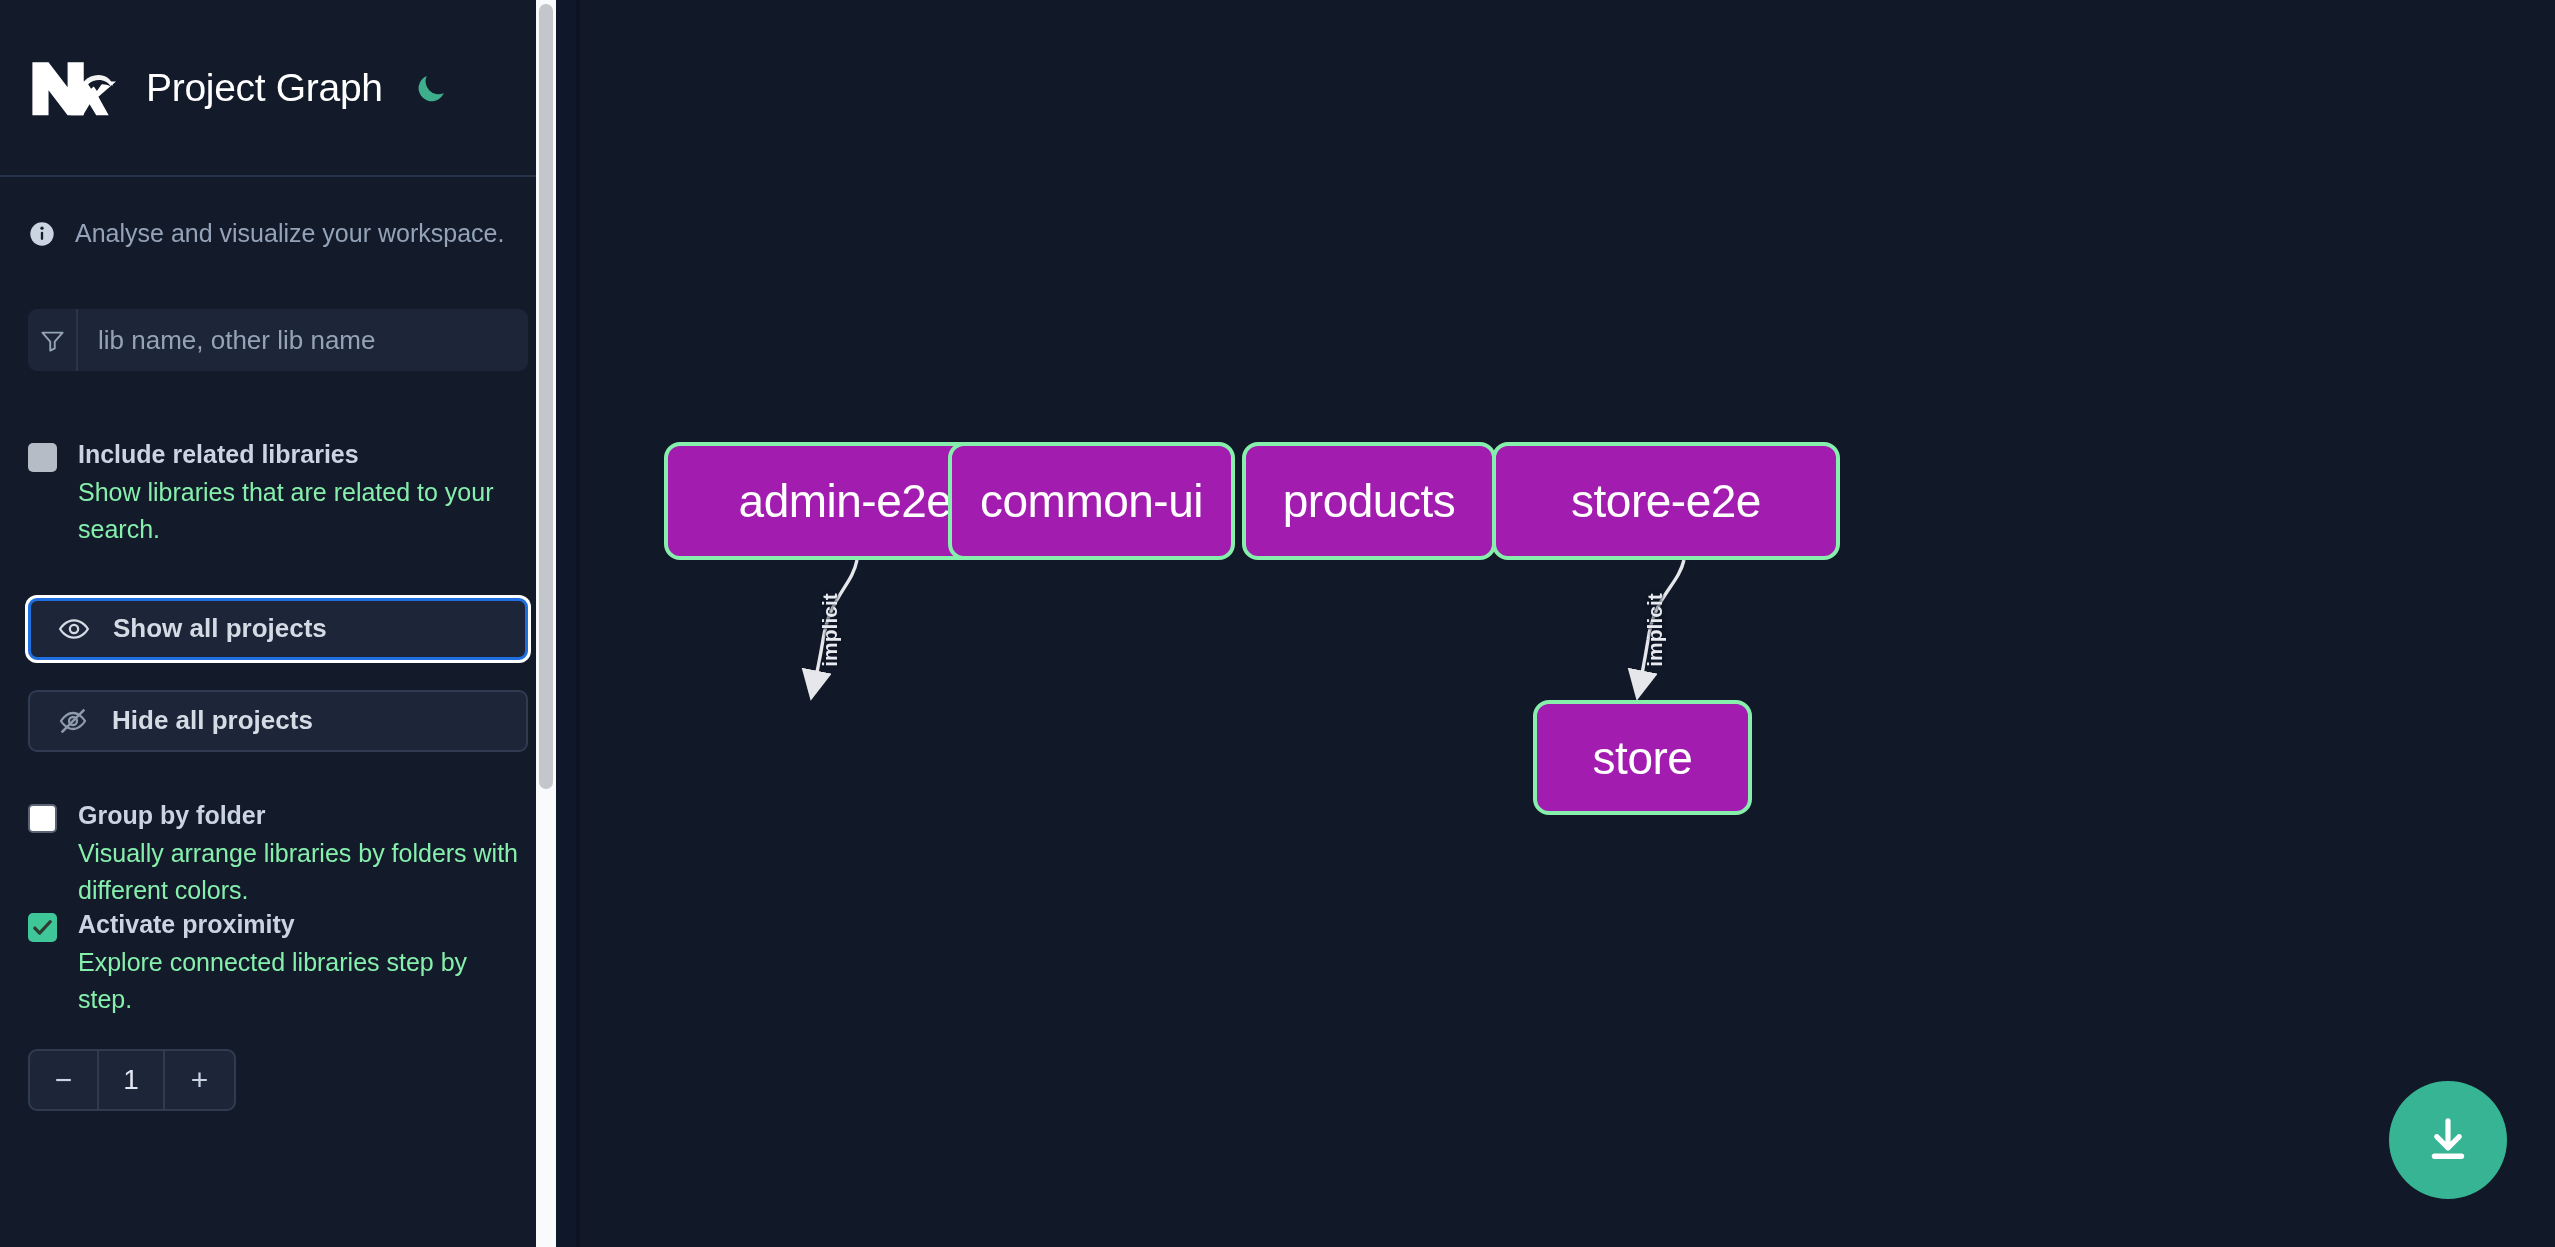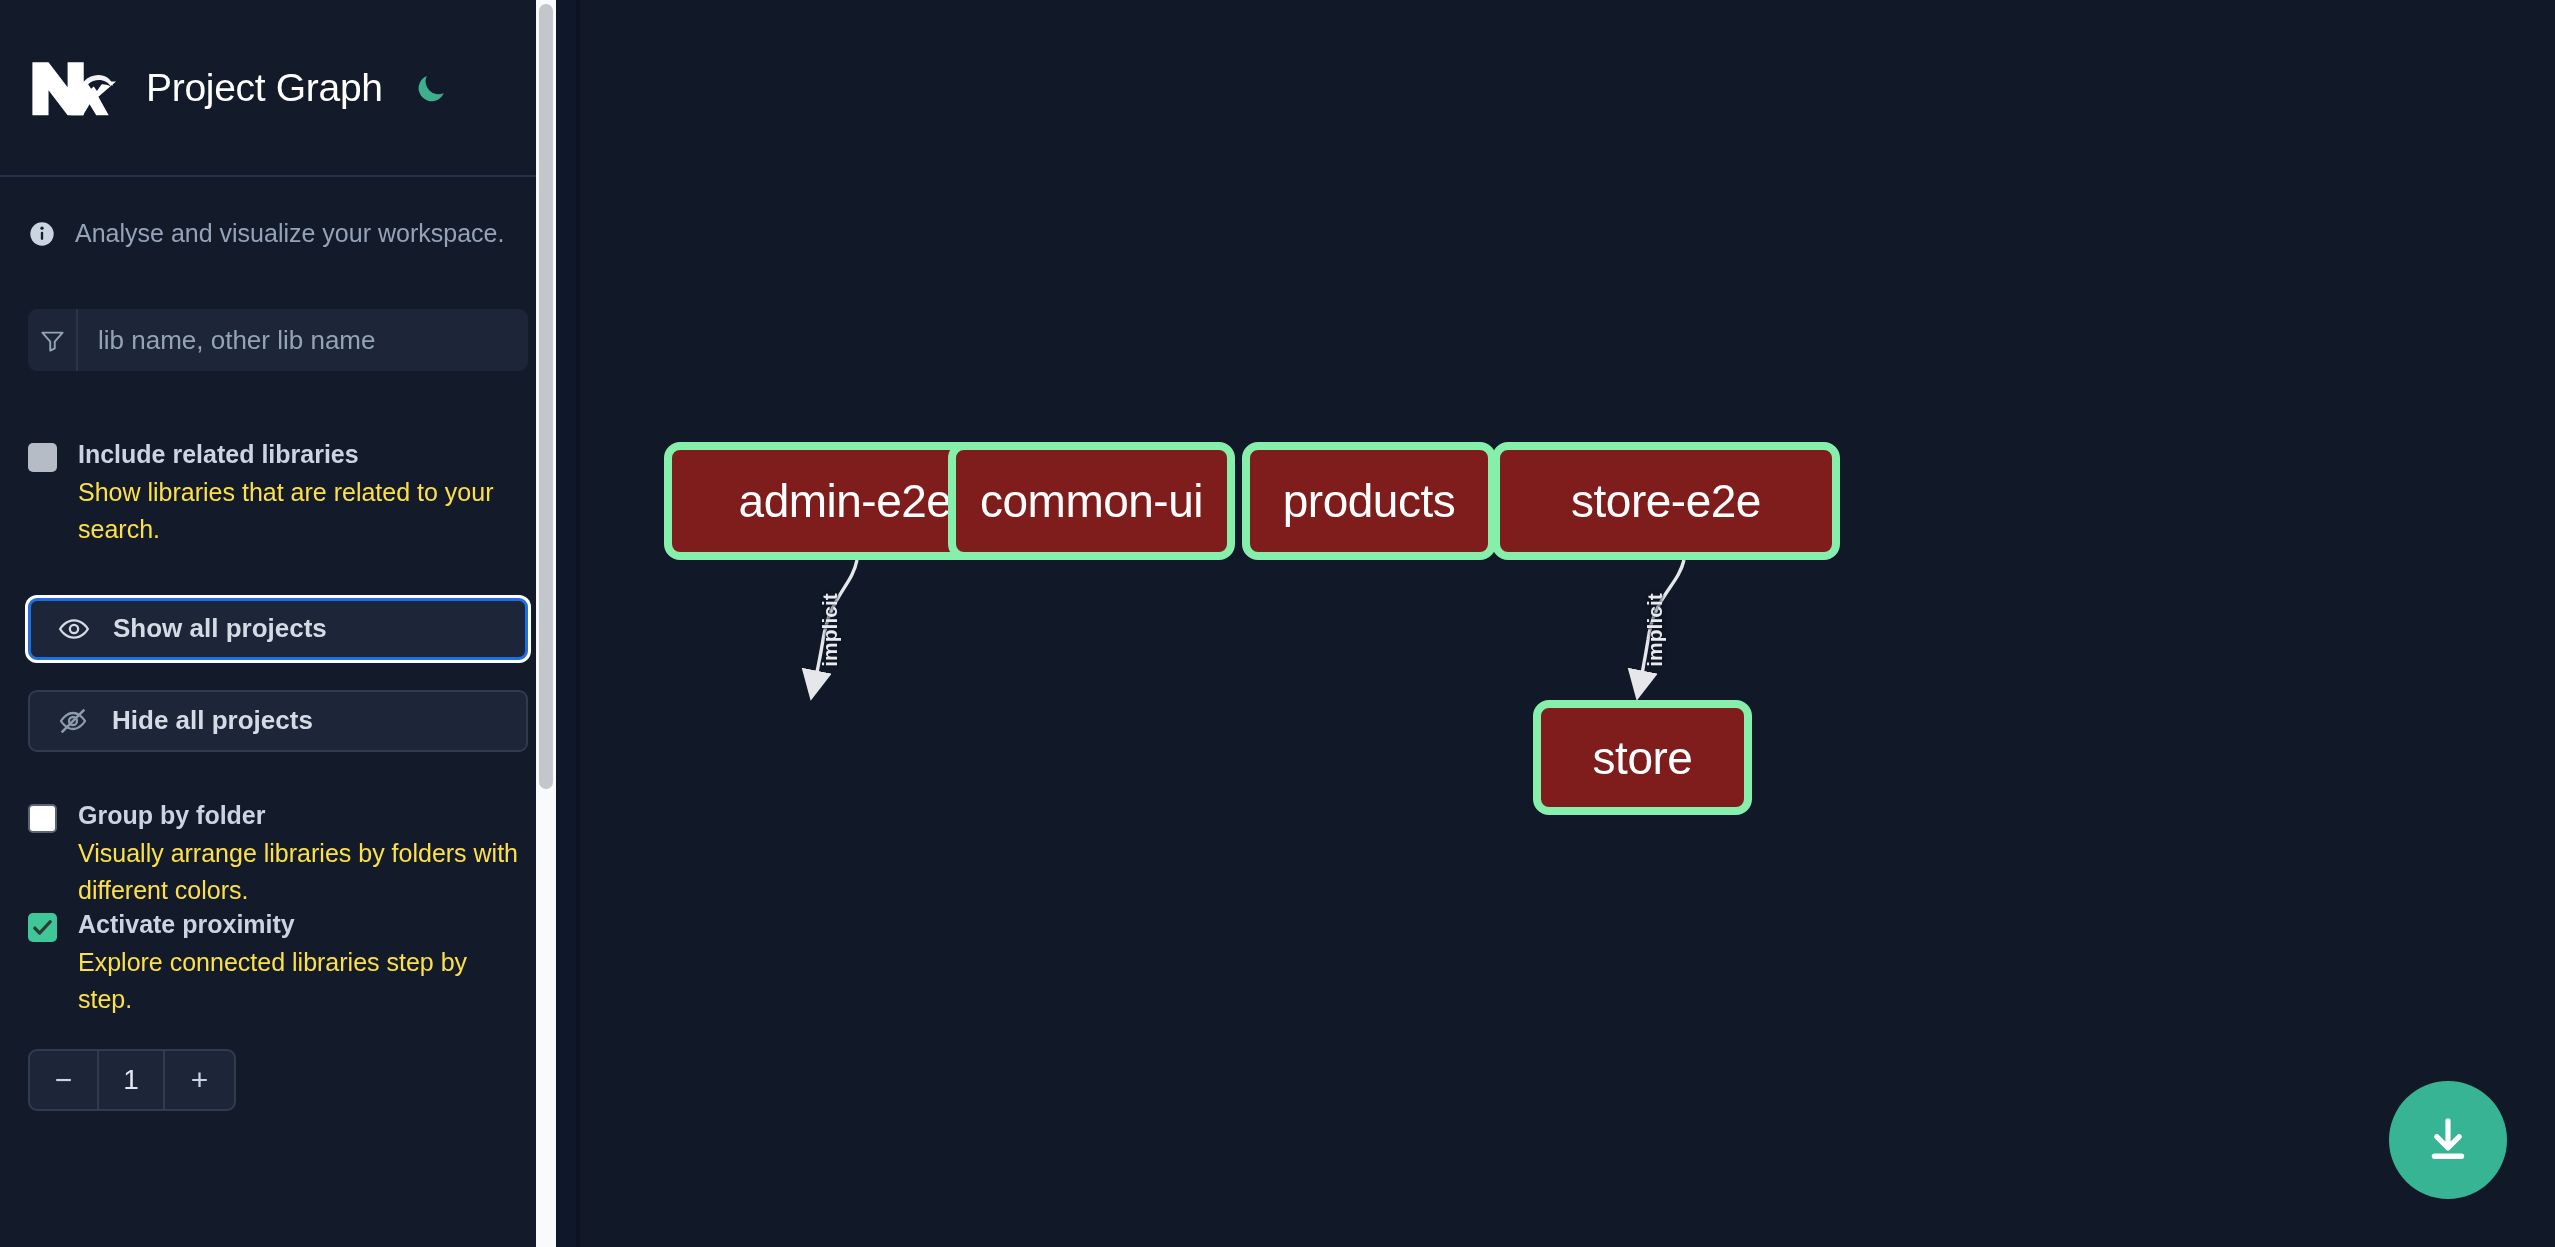--- a/index.html
+++ b/index.html
@@ -111,21 +111,21 @@
   .cb-green { background: #3fc79a; }
   .cb-green svg { position: absolute; left: 3px; top: 3px; }
   .opt-texts { margin-left: 21px; }
   .opt-label {
     color: #cbd5e1;
     font-size: 25px;
     font-weight: bold;
     line-height: 1.25;
   }
   .opt-desc {
-    color: #fde047;
+    color: #86efac;
     font-size: 25px;
     line-height: 1.47;
     max-width: 440px;
     margin-top: 4px;
   }
 
   .btn {
     margin: 0 28px;
     height: 62px;
     border-radius: 9px;
@@ -205,22 +205,22 @@
   #graph {
     position: absolute;
     left: 580px; top: 0;
     width: 1975px; height: 1247px;
     background: #111827;
     overflow: hidden;
   }
   #graph-svg { position: absolute; left: 0; top: 0; }
   .node {
     position: absolute;
-    background: #7f1d1d;
-    border: 8px solid #86efac;
+    background: #a21caf;
+    border: 4px solid #86efac;
     border-radius: 16px;
     display: flex;
     align-items: center;
     justify-content: center;
     cursor: pointer;
   }
   .node-label {
     color: #ffffff;
     font-size: 46px;
     font-weight: 400;

